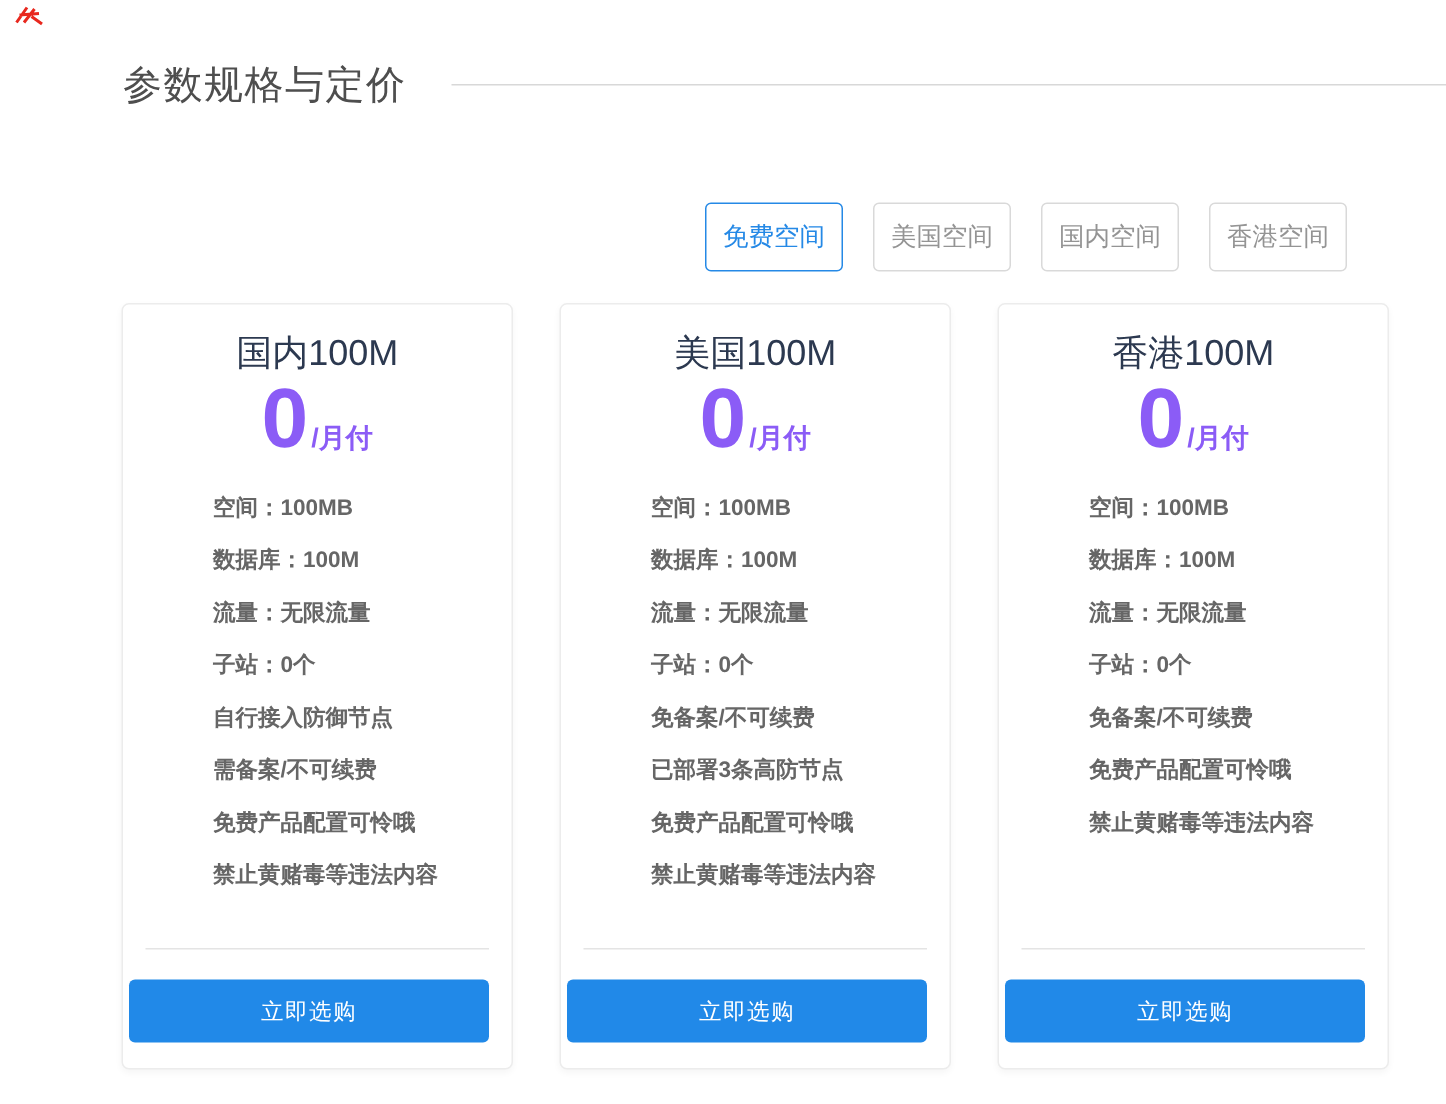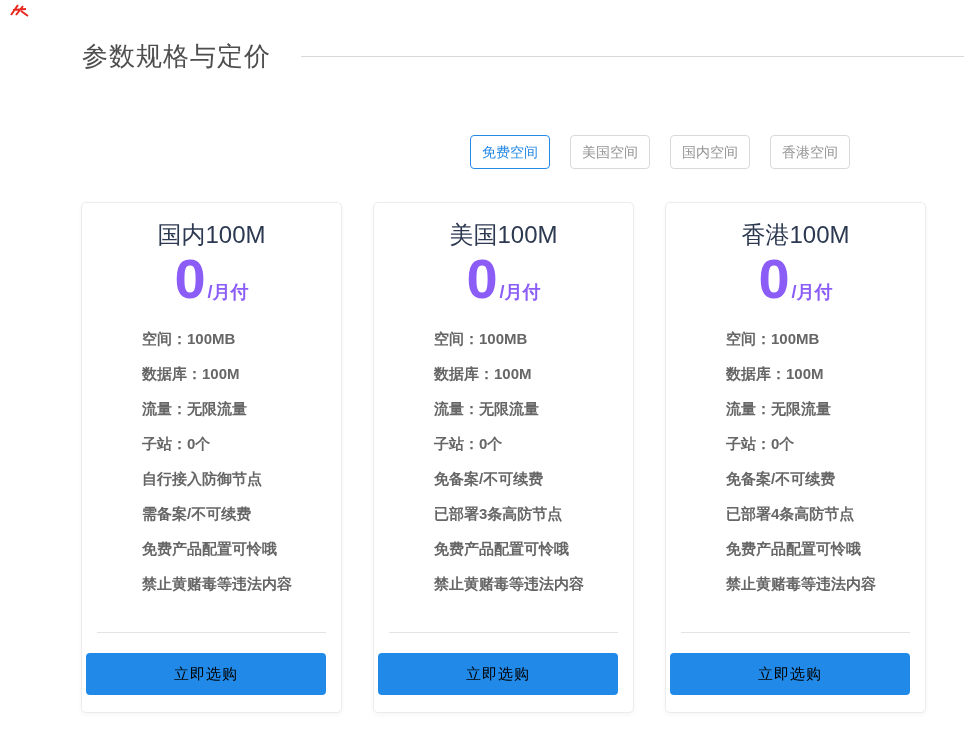--- a/index.html
+++ b/index.html
@@ -9,37 +9,37 @@
   
   .heading-row{position:absolute;left:82px;top:39px;right:0;display:flex;align-items:center;}
   .heading-title{font-size:26px;color:#4e4e4e;letter-spacing:1px;font-weight:400;}
   .heading-line{flex:1;height:1px;background:#d8d8d8;margin-left:30px;}
 
   
   .red-mark{position:absolute;left:8px;top:3px;width:24px;height:16px;}
 
   
   .tabs{position:absolute;left:470px;top:135px;display:flex;gap:20px;}
-  .tab{height:34px;line-height:28px;padding:0 11px;border:1px solid #d9d9d9;border-radius:4px;
-       font-size:14px;color:#949494;background:#fff;cursor:pointer;box-sizing:border-box;white-space:nowrap;}
+  .tab{height:46px;line-height:28px;padding:0 11px;border:1px solid #d9d9d9;border-radius:4px;
+       font-size:17px;color:#949494;background:#fff;cursor:pointer;box-sizing:border-box;white-space:nowrap;}
   .tab.active{border-color:#2589e6;color:#2589e6;}
 
   
   .cards{position:absolute;left:81px;top:202px;display:flex;gap:31px;border-radius:30px;}
   .card{width:261px;height:511px;box-sizing:border-box;border:1px solid #ececec;border-radius:5px;
         background:#fff;position:relative;box-shadow:0 2px 5px rgba(0,0,0,.04);}
   .card-title{margin-top:16px;text-align:center;font-size:24px;color:#2c3950;font-weight:400;}
   .price-row{margin-top:0;text-align:center;color:#8b5cf6;line-height:1;}
   .price-num{font-size:56px;font-weight:700;}
   .price-suffix{font-size:18px;font-weight:600;margin-left:2px;}
   .features{list-style:none;margin:14px 0 0 0;padding:0 0 0 60px;}
   .features li{font-size:15px;font-weight:700;color:#666666;line-height:35px;white-space:nowrap;}
   .card-divider{position:absolute;left:15px;right:15px;bottom:79px;height:1px;background:#e4e4e4;}
   .buy-btn{position:absolute;left:4px;right:15px;bottom:17px;height:42px;background:#2189e8;
-           border:none;border-radius:4px;color:#000000;font-size:15px;cursor:pointer;
+           border:none;border-radius:4px;color:#ffffff;font-size:15px;cursor:pointer;
            font-family:Liberation Sans, sans-serif;letter-spacing:1px;}
 </style>
 </head>
 <body>
 
 <div id="page">
 
   <svg class="red-mark" viewBox="0 0 24 16">
     <path d="M3 12 L10 2 M8 12 L15 3 M5 7 L18 6 M13 8 L20 13" stroke="#e8281e" stroke-width="2" fill="none"></path>
   </svg>
@@ -100,21 +100,20 @@
       <div class="card-title">香港100M</div>
       <div class="price-row">
         <span class="price-num">0</span><span class="price-suffix">/月付</span>
       </div>
       <ul class="features">
         <li>空间：100MB</li>
         <li>数据库：100M</li>
         <li>流量：无限流量</li>
         <li>子站：0个</li>
         <li>免备案/不可续费</li>
-        <li>已部署4条高防节点</li>
         <li>免费产品配置可怜哦</li>
         <li>禁止黄赌毒等违法内容</li>
       </ul>
       <div class="card-divider"></div>
       <button class="buy-btn">立即选购</button>
     </div>
 
   </div>
 </div>
 

